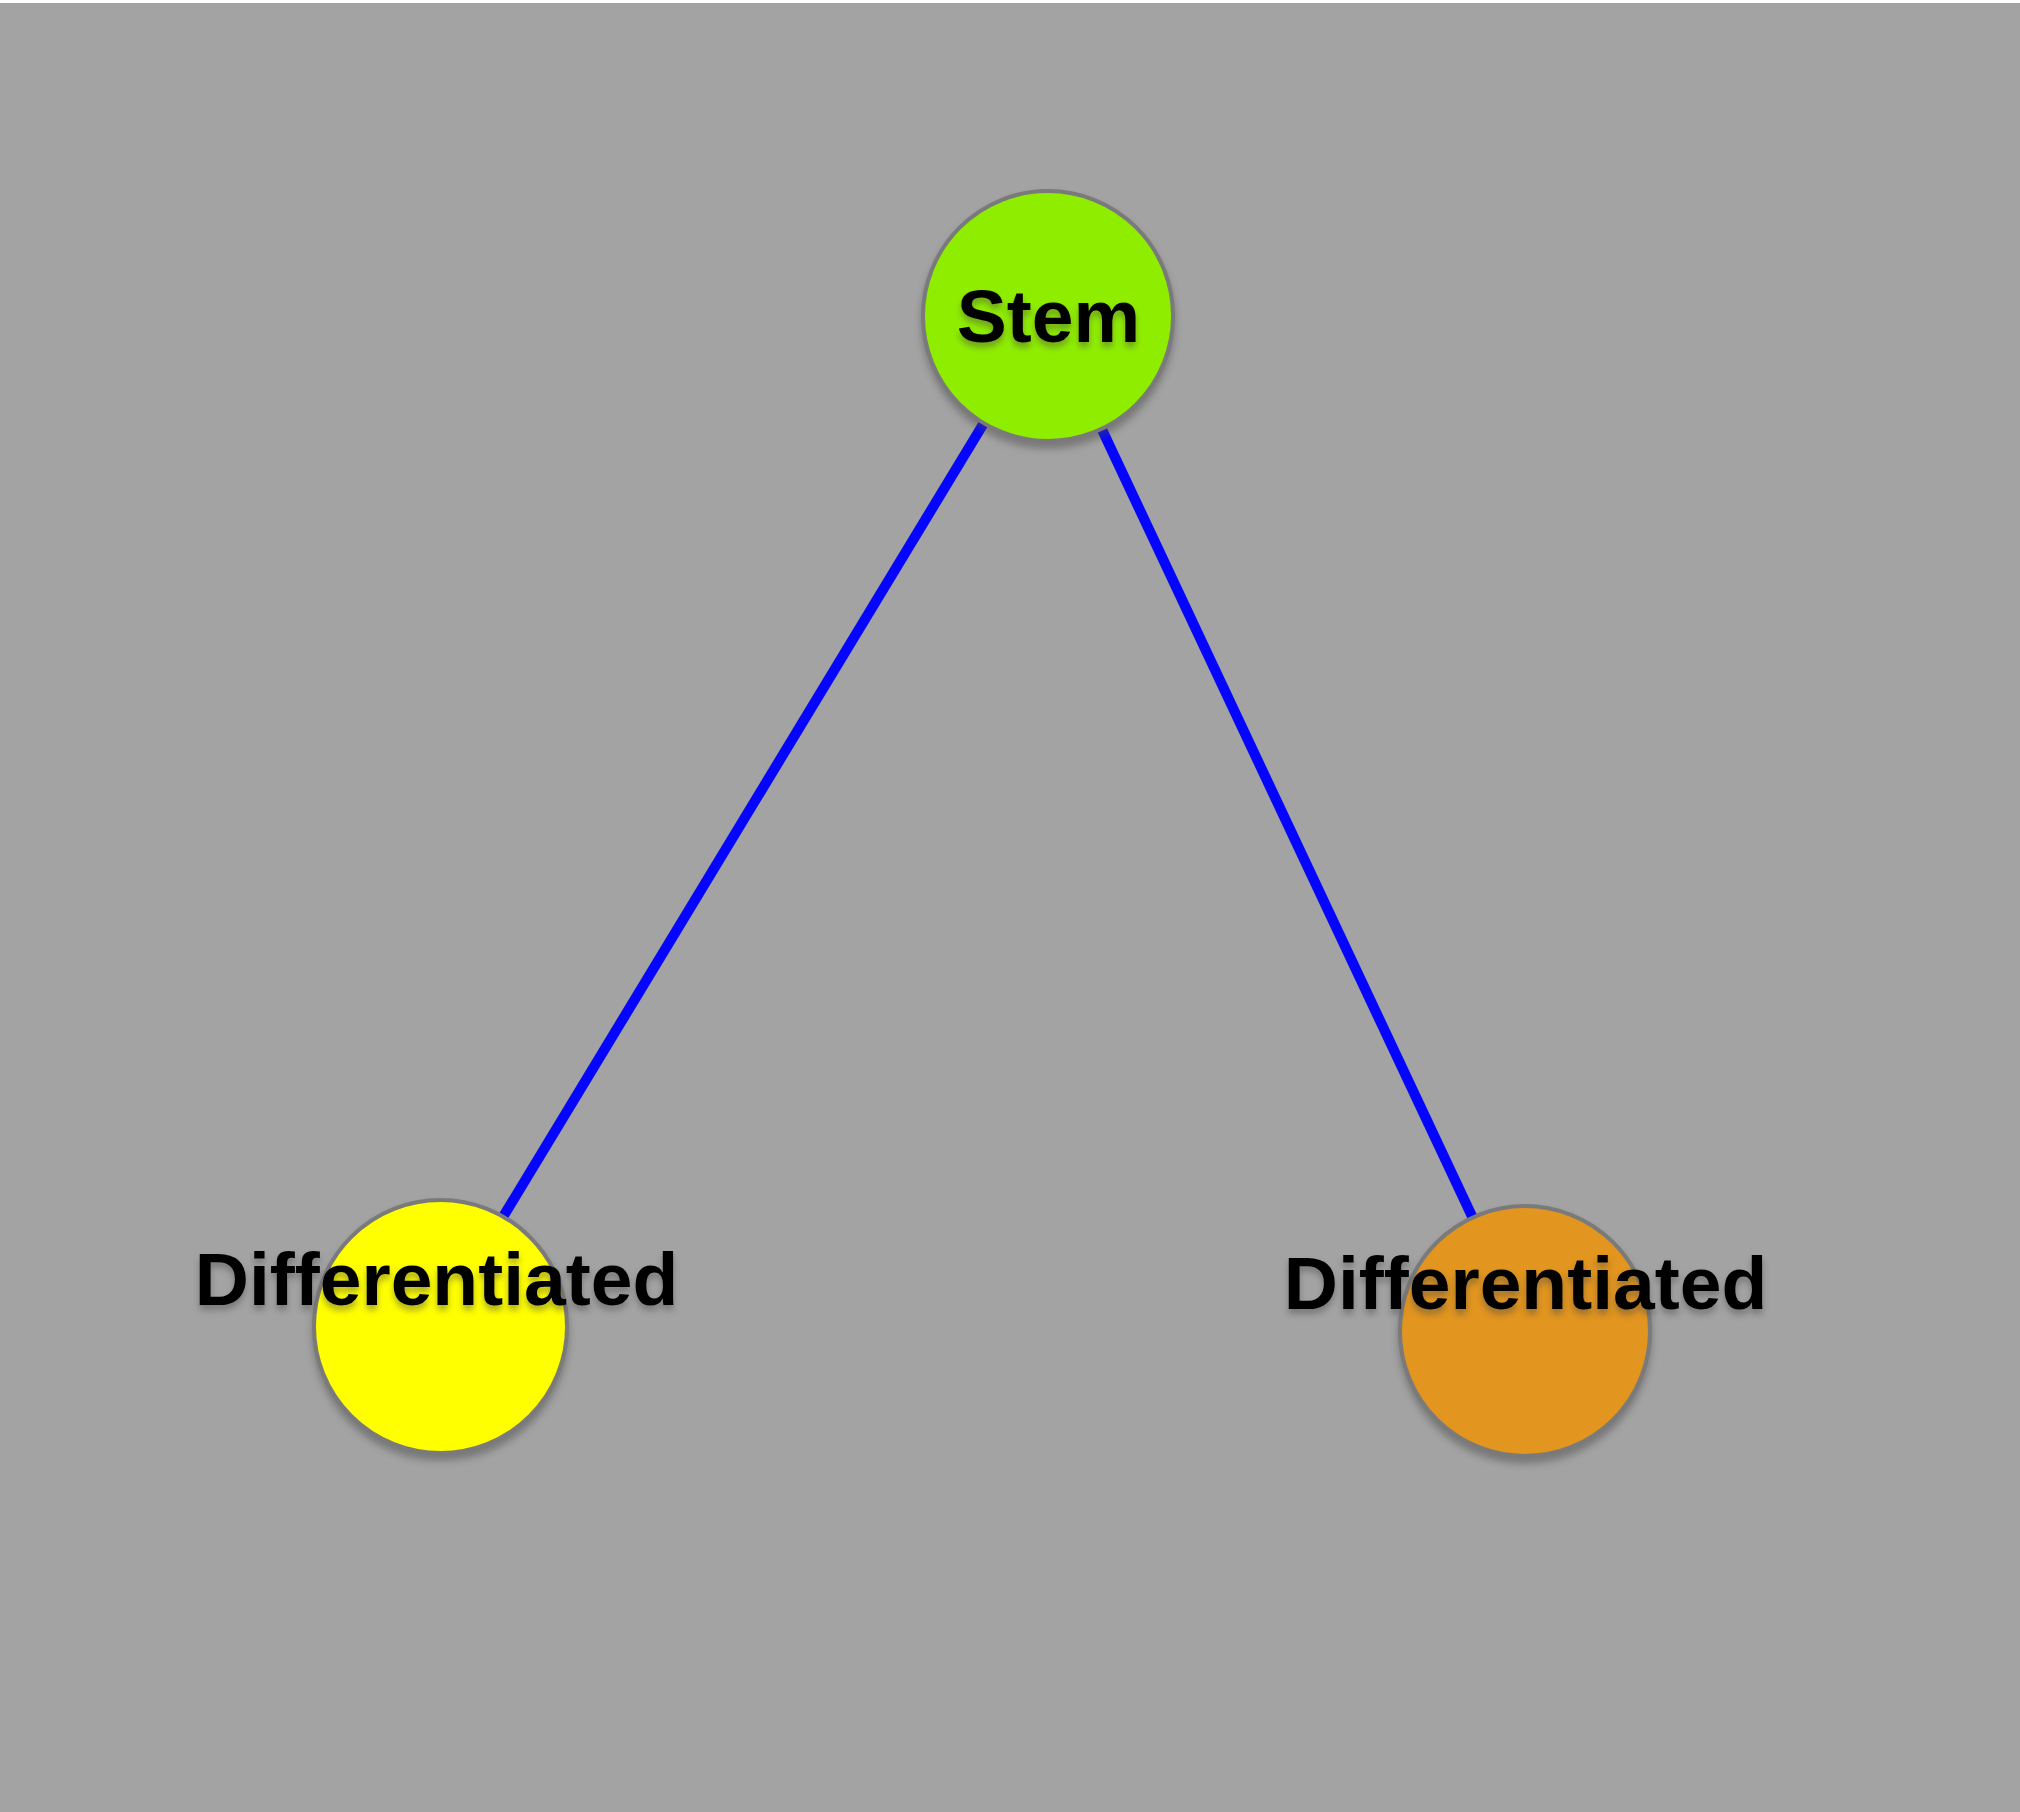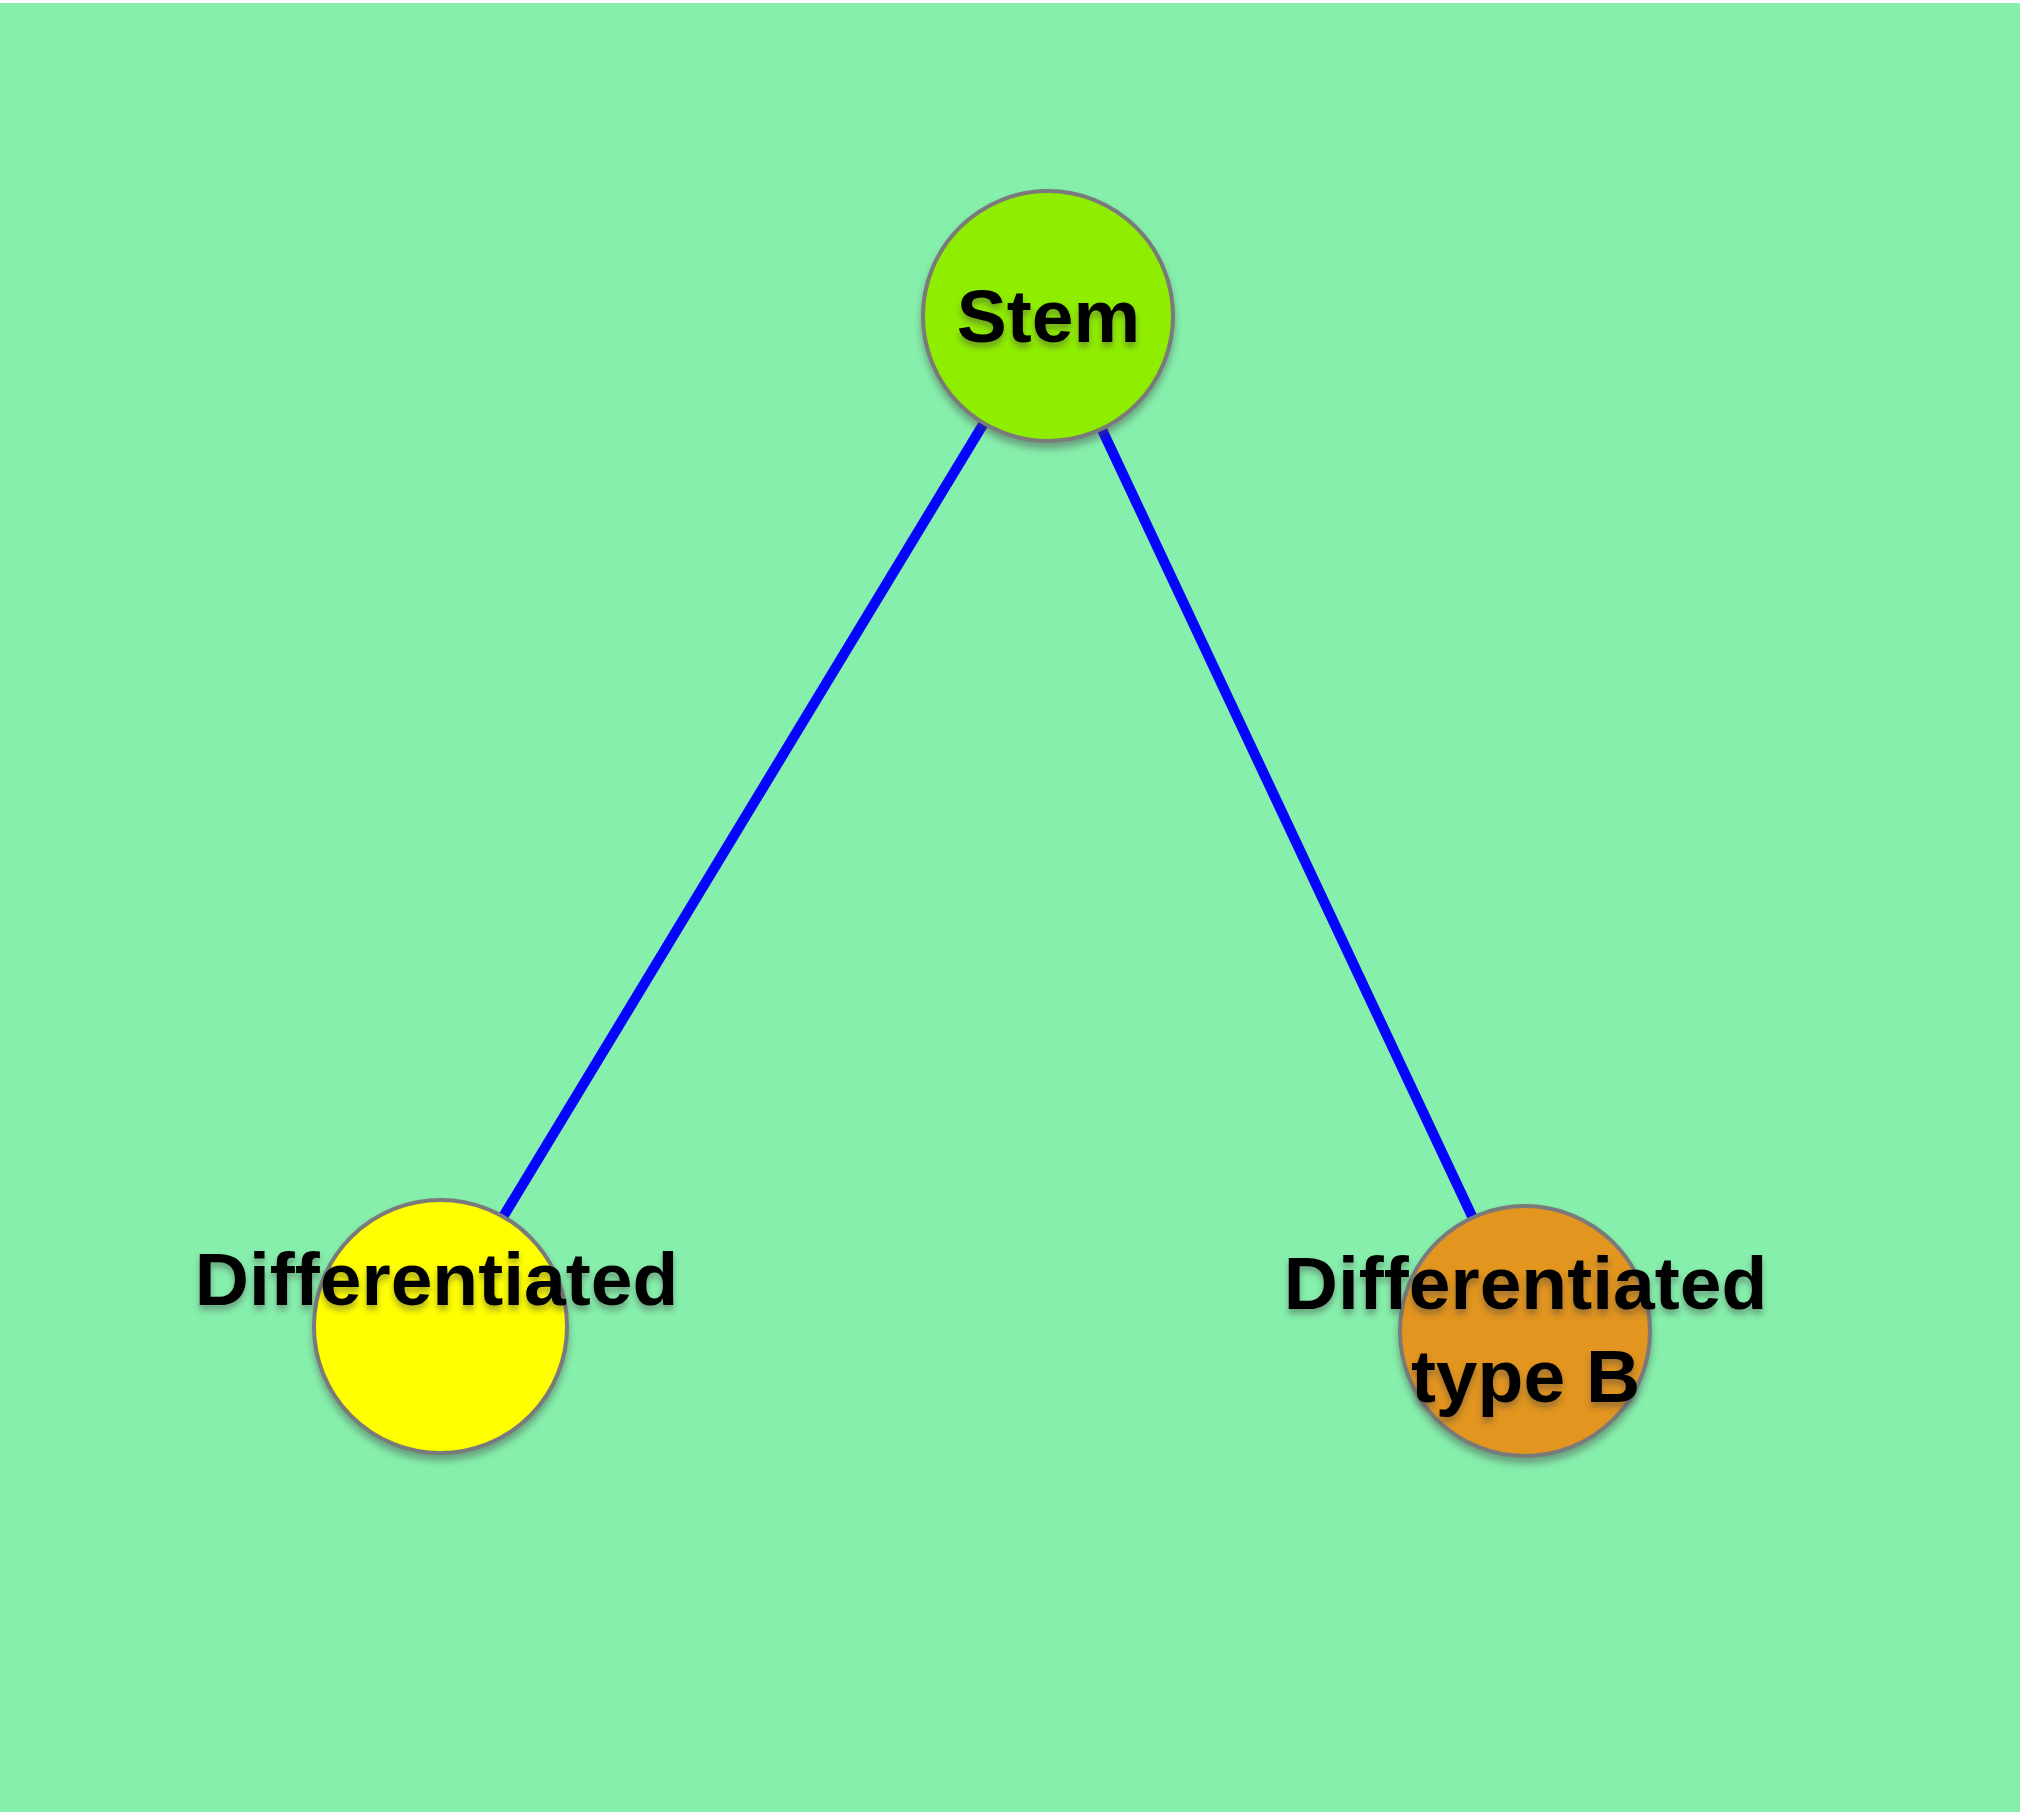--- a/index.html
+++ b/index.html
@@ -46,39 +46,38 @@
     pointer-events: none;
     white-space: nowrap;
   }
   #label-stem   { left: 794px;  top: 270px;  width: 509px; line-height: 93px; }
   #label-diff-a { left: 55px;   top: 1233px; width: 763px; }
   #label-diff-b { left: 1144px; top: 1237px; width: 763px; }
 </style>
 </head>
 <body>
 
-<div id="canvas" style="background-color: #86efac;">
+<div id="canvas" style="background-color: #a3a3a3;">
 
   <svg id="edge-layer" viewBox="0 0 2384 2138" xmlns="http://www.w3.org/2000/svg">
     <line x1="1237" y1="373" x2="515" y2="1565" stroke-width="12" style="stroke: rgb(5, 5, 255);"></line>
     <line x1="1237" y1="373" x2="1800" y2="1570" stroke-width="12" style="stroke: rgb(5, 5, 255);"></line>
   </svg>
 
   <div class="node" id="node-stem" style="background-color: rgb(143, 238, 0);"></div>
   <div class="node" id="node-diff-a" style="background-color: rgb(255, 255, 0);"></div>
   <div class="node" id="node-diff-b" style="background-color: rgb(226, 149, 31);"></div>
 
   <div class="node-label" id="label-stem">
     <div>Stem</div>
   </div>
 
   <div class="node-label" id="label-diff-a">
     <div>Differentiated</div>
   </div>
 
   <div class="node-label" id="label-diff-b">
     <div>Differentiated</div>
-    <div>type B</div>
   </div>
 
   <div id="top-margin" style="background-color: rgb(255, 255, 255);"></div>
 </div>
 
 
 </body></html>

